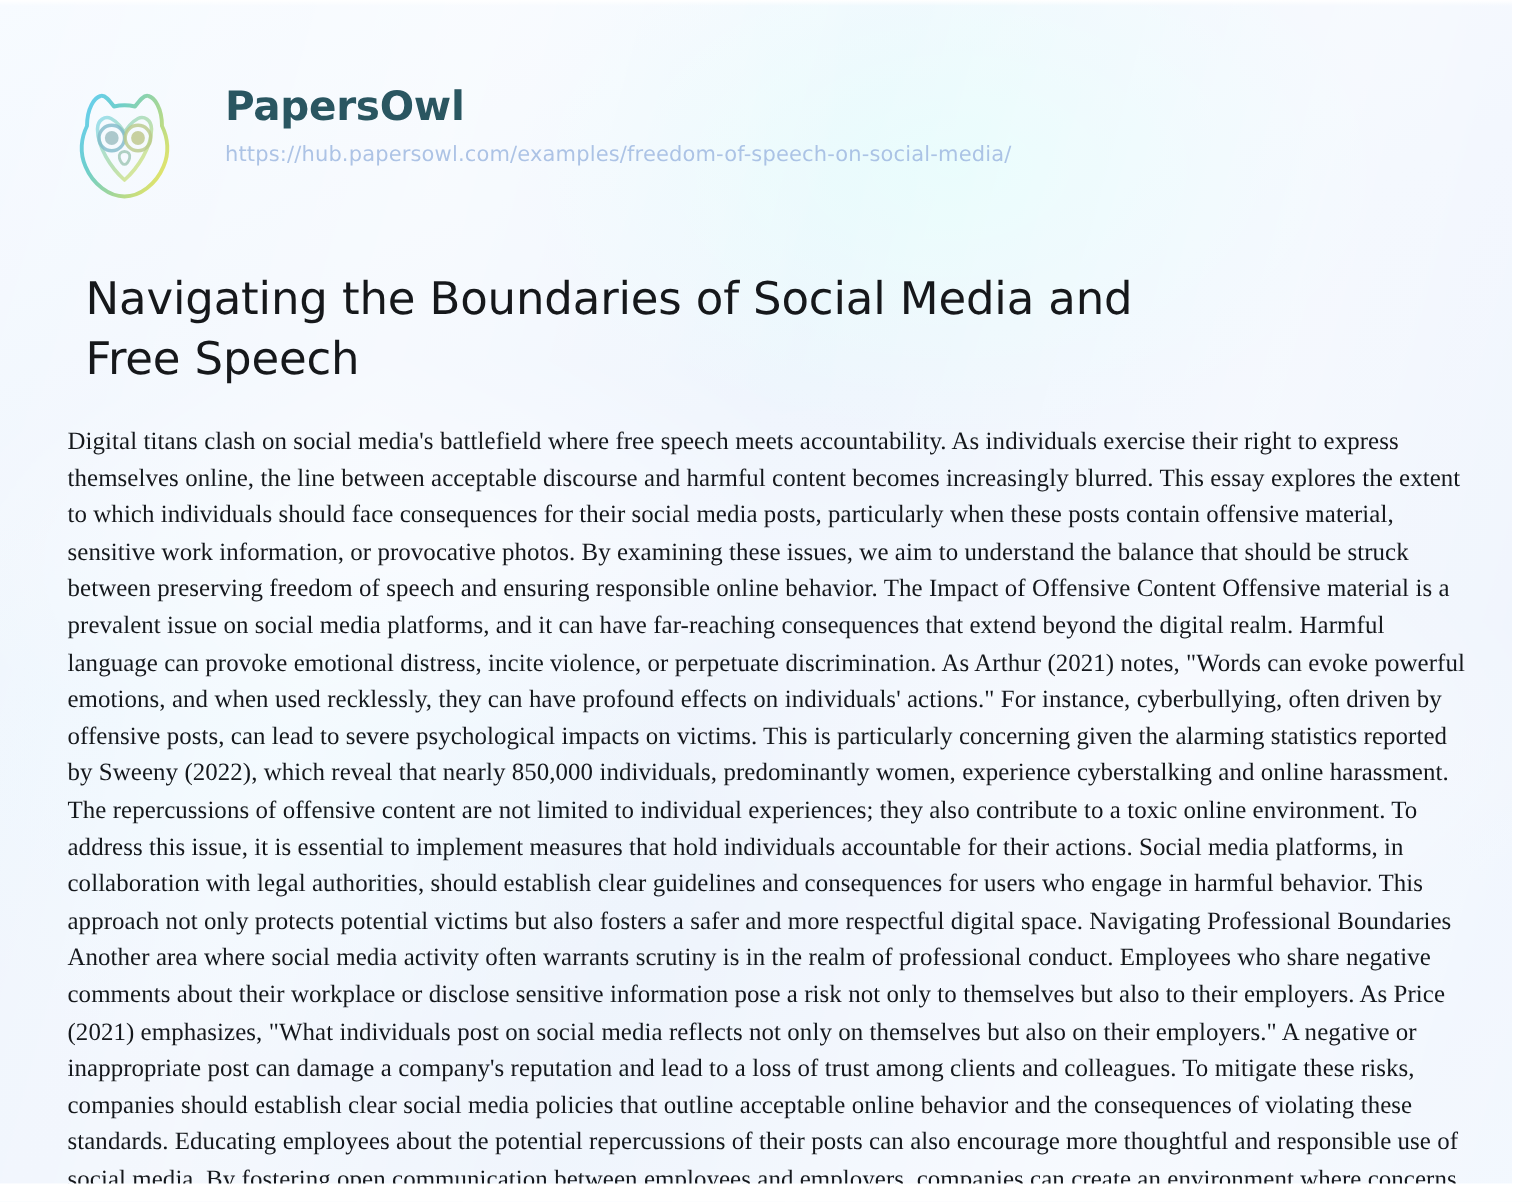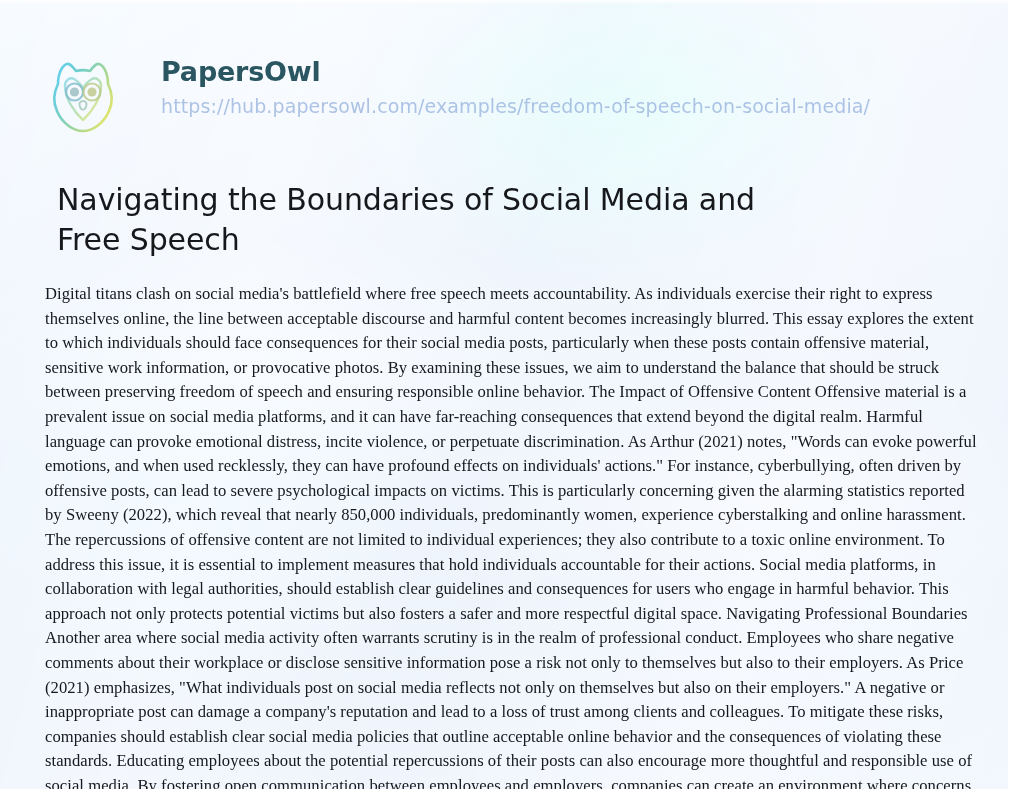--- a/index.html
+++ b/index.html
@@ -71,36 +71,36 @@
     display: flex;
     align-items: flex-start;
   }
   .logo-mark {
     width: 74px;
     height: 80px;
     flex: 0 0 74px;
     margin-top: 2px;
   }
   .brand-text {
-    margin-left: 41px;
+    margin-left: 30px;
     padding-top: 2px;
   }
   .brand-name {
     font-family: "DejaVu Sans", sans-serif;
     font-weight: bold;
     font-size: 27px;
     letter-spacing: -0.2px;
     color: #1b4a56;
     line-height: 1.05;
     opacity: 0.93;
   }
   .brand-url {
     margin-top: 9px;
     font-family: "DejaVu Sans", sans-serif;
-    font-size: 19px;
+    font-size: 14px;
     color: #9db7e0;
     letter-spacing: 0.1px;
     opacity: 0.82;
     white-space: nowrap;
     text-align: right;
   }
 
   
   .article {
     position: absolute;

